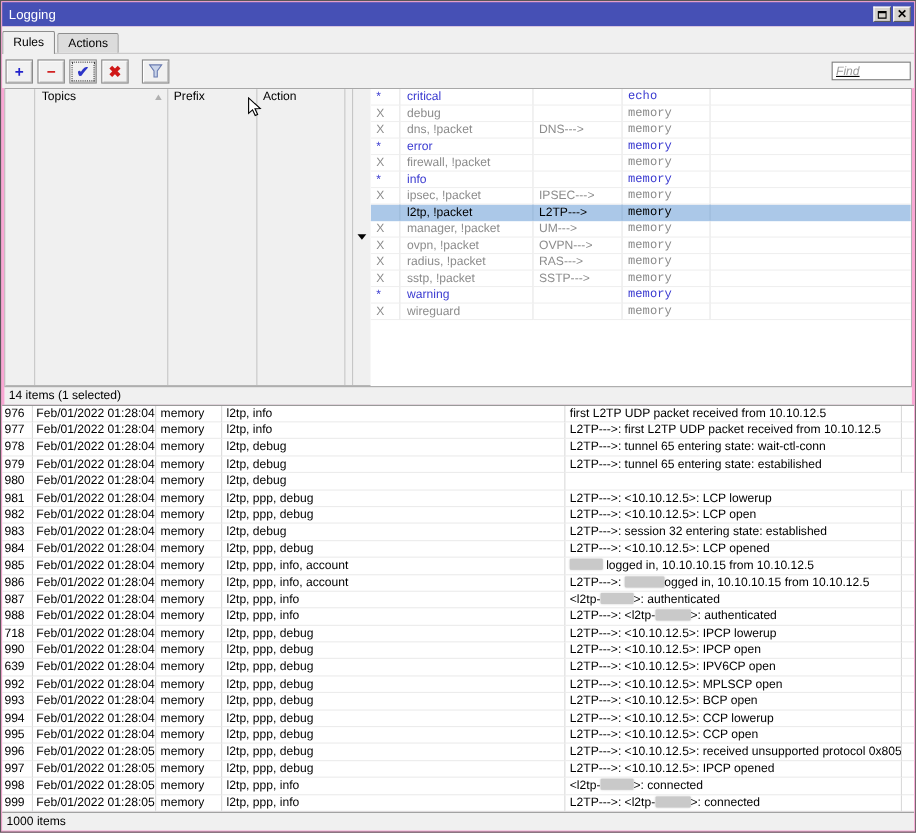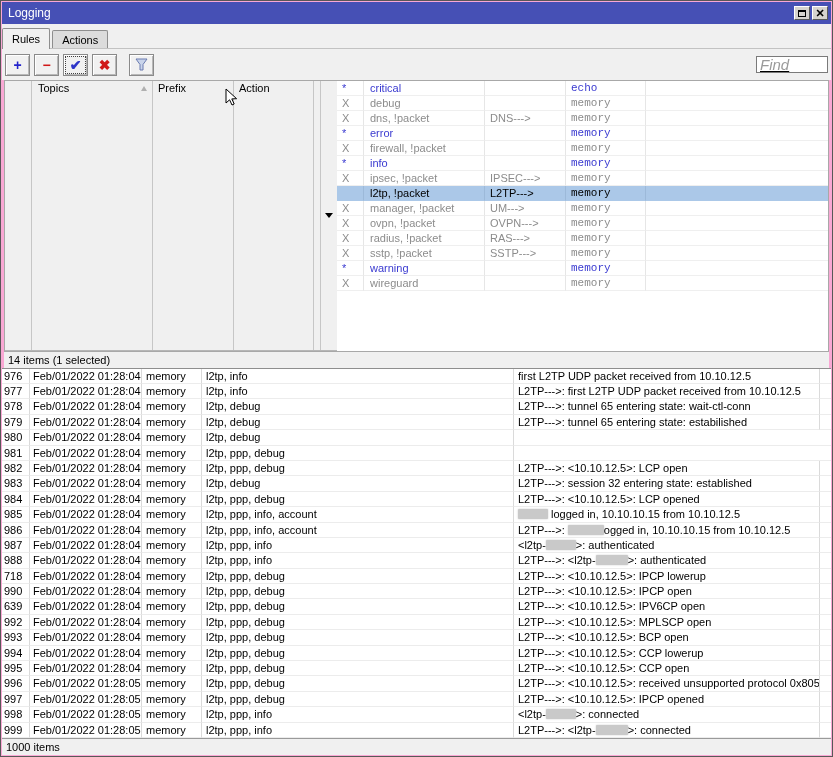--- a/index.html
+++ b/index.html
@@ -50,21 +50,21 @@
     border:1px solid #8a8a8a;
     box-shadow: inset 1px 1px 0 #ffffff, inset -1px -1px 0 #b8b8b8;
     display:flex; align-items:center; justify-content:center;
     font-weight:bold; font-size:14px; cursor:default;
   }
   .tool-btn.focused{ outline:1px dotted #404040; outline-offset:-3px; }
   .tool-btn span{ line-height:1; }
   .spacer{ flex:1; }
   .find-input{
     width:72px; height:17px; border:1px solid #7a7a7a; background:#fff;
-    font-family:"Liberation Sans", sans-serif; font-size:15px; padding:0 3px;text-decoration:underline;
+    font-family:"Liberation Sans", sans-serif; font-size:11px; padding:0 3px;text-decoration:underline;
   }
   .find-input::placeholder{ color:#9a9a9a; font-style:italic; }
 
   
   .rules-area{ flex:1 1 auto; display:flex; flex-direction:column; padding:0 2px; min-height:0; }
   .rules-table{
     flex:1 1 auto; display:flex; flex-direction:row;
     border:1px solid #a8a8a8; background:#fff; min-height:0;
   }
   .r-hdr{ flex:0 0 15px; display:flex; background:#f0f0f0; border-bottom:1px solid #b6b6b6; }
@@ -346,20 +346,21 @@
         <div class="l-cell l-time">Feb/01/2022 01:28:04</div>
         <div class="l-cell l-buf">memory</div>
         <div class="l-cell l-topics">l2tp, debug</div>
         <div class="l-cell l-tail"></div>
       </div>
       <div class="log-row">
         <div class="l-cell l-id">981</div>
         <div class="l-cell l-time">Feb/01/2022 01:28:04</div>
         <div class="l-cell l-buf">memory</div>
         <div class="l-cell l-topics">l2tp, ppp, debug</div>
+        <div class="l-cell l-msg"><span>L2TP---&gt;: &lt;10.10.12.5&gt;: LCP lowerup</span></div>
         <div class="l-cell l-tail"></div>
       </div>
       <div class="log-row">
         <div class="l-cell l-id">982</div>
         <div class="l-cell l-time">Feb/01/2022 01:28:04</div>
         <div class="l-cell l-buf">memory</div>
         <div class="l-cell l-topics">l2tp, ppp, debug</div>
         <div class="l-cell l-msg"><span>L2TP---&gt;: &lt;10.10.12.5&gt;: LCP open</span></div>
         <div class="l-cell l-tail"></div>
       </div>

